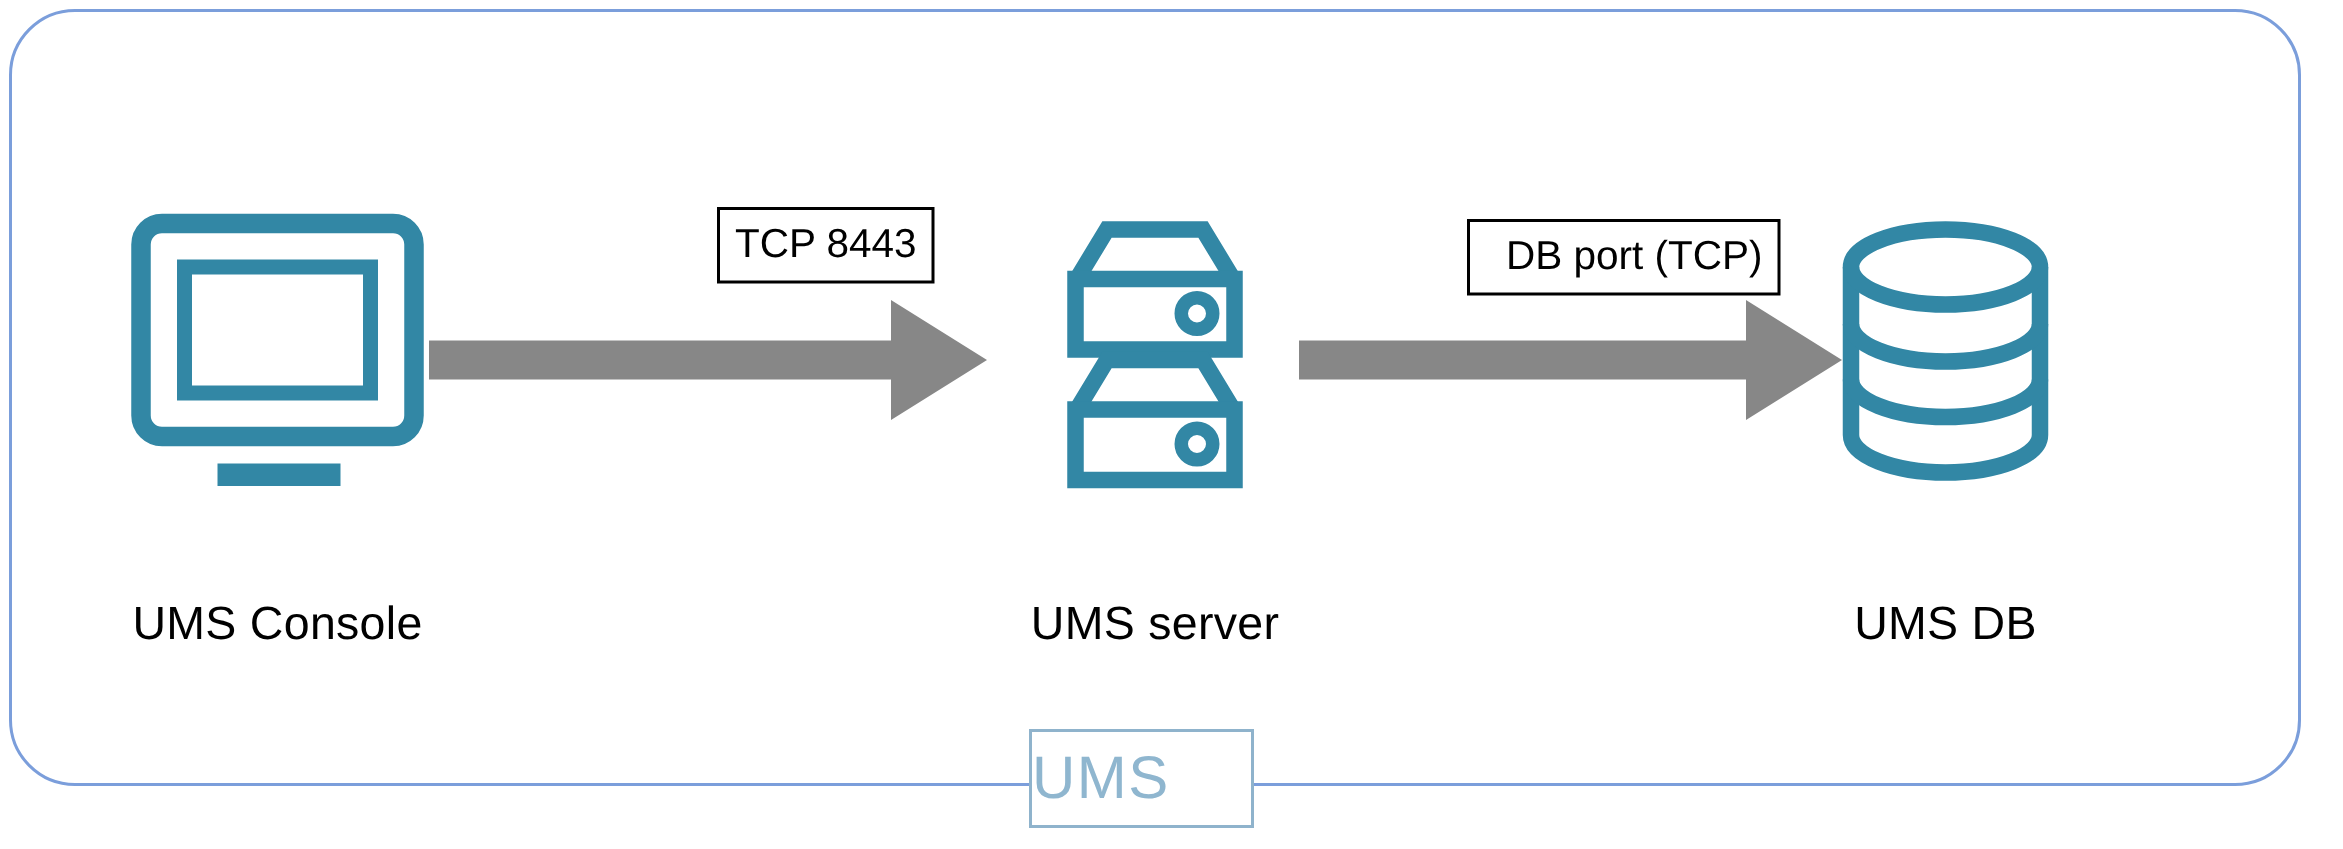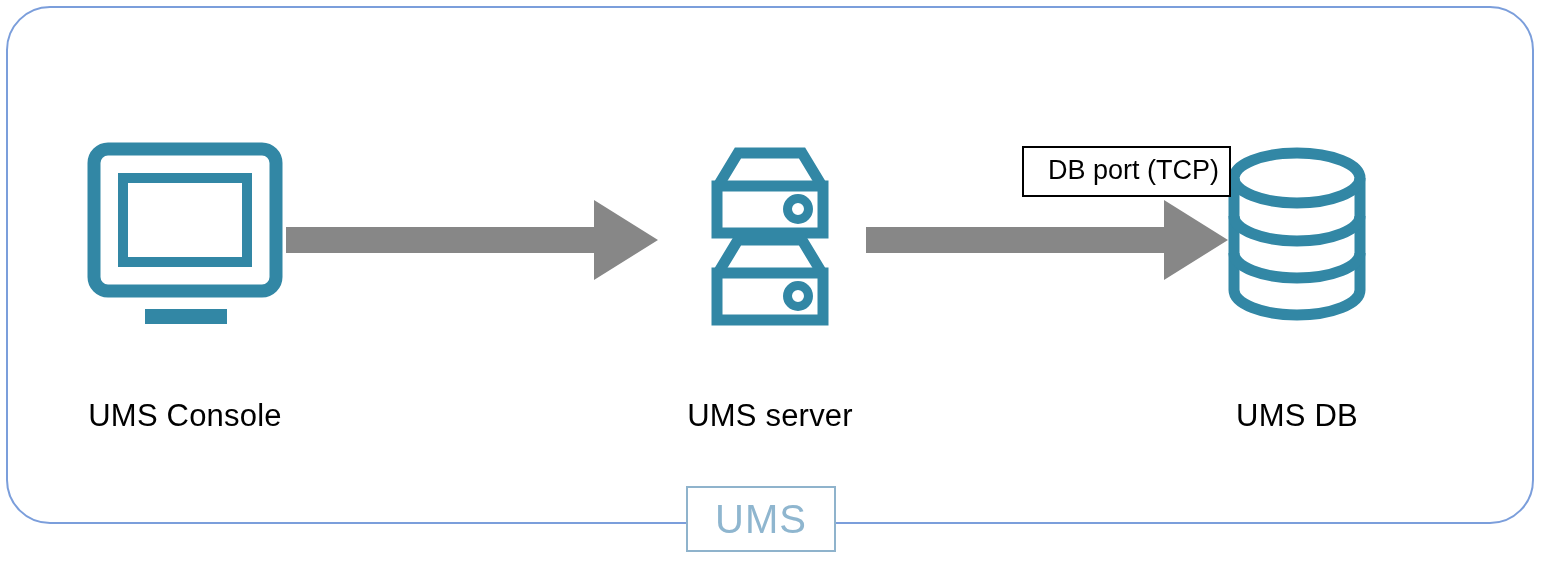--- a/index.html
+++ b/index.html
@@ -82,35 +82,35 @@
     border: 2px solid #000000;
     background: #ffffff;
     color: #000000;
     font-size: 27px;
     line-height: 1;
     padding: 9px 10px 11px 10px;
     white-space: nowrap;
     box-sizing: border-box;
   }
   #label-tcp8443 { left: 478px; top: 138px; }
-  #label-dbport  { left: 1022px; top: 146px; padding-left: 24px; }
+  #label-dbport  { left: 978px; top: 146px; padding-left: 24px; }
 
   
   .ums-badge {
     position: absolute;
     left: 686px;
     top: 486px;
     width: 150px;
     height: 66px;
     border: 2px solid #8fb3cc;
     background: #ffffff;
     box-sizing: border-box;
     display: flex;
     align-items: center;
-    justify-content: center;
+    justify-content: flex-start;
     font-size: 40px;
     color: #8fb6cf;
     letter-spacing: 1px;
   }
 </style>
 </head>
 <body>
 
 <div id="diagram">
 
@@ -166,20 +166,21 @@
       <path d="M0 31 L308 31 L308 4 L372 44 L308 84 L308 57 L0 57 Z" fill="#878787"></path>
     </svg>
   </div>
 
   <div class="arrow" id="arrow-2">
     <svg width="362" height="88" viewBox="0 0 362 88" aria-hidden="true">
       <path d="M0 31 L298 31 L298 4 L362 44 L298 84 L298 57 L0 57 Z" fill="#878787"></path>
     </svg>
   </div>
 
+  <div class="port-label" id="label-tcp8443">TCP 8443</div>
 
   <div class="port-label" id="label-dbport">DB port (TCP)</div>
 
   <div class="ums-badge">
     <span>UMS</span>
   </div>
 
 </div>
 
 </body></html>

